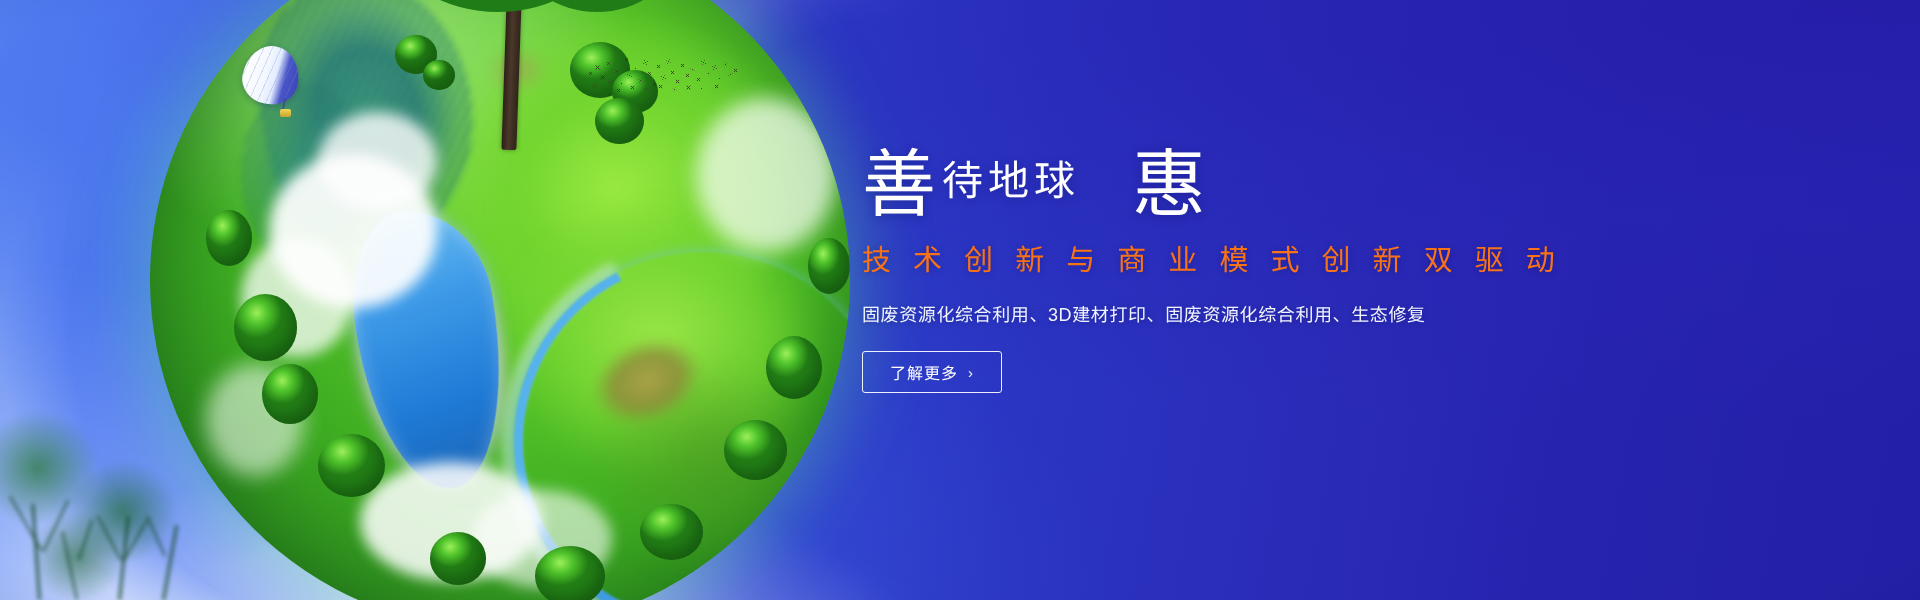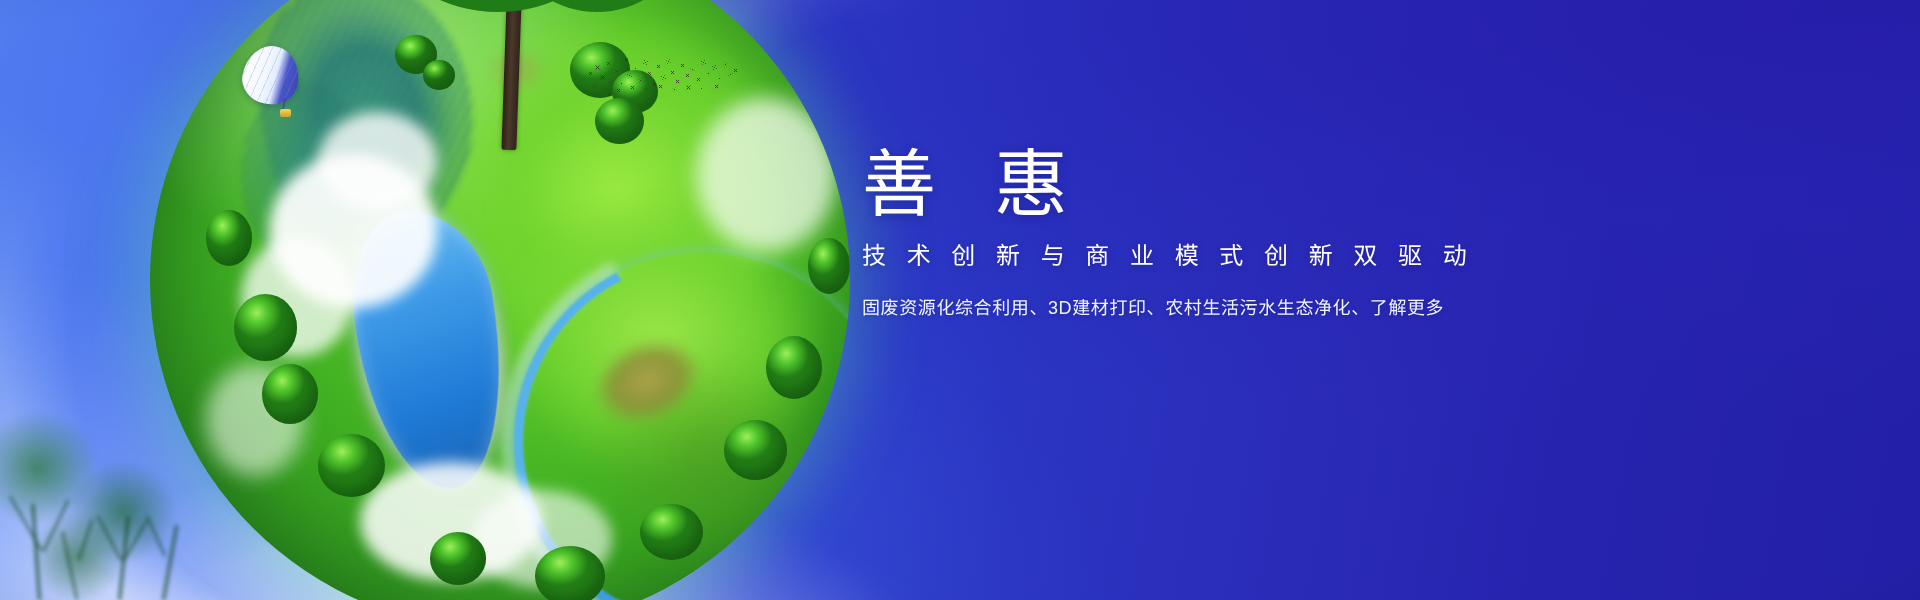--- a/index.html
+++ b/index.html
@@ -297,24 +297,24 @@
   .hl-small{
     font-family:"DejaVu Serif","Liberation Serif",serif;
     font-size:41px;line-height:1;font-weight:400;
     letter-spacing:5px;
     position:relative;top:-10px;left:6px;
   }
   .hl-gap{width:58px;}
 
   .subtitle{
     margin-top:24px;
-    font-size:24px;
+    font-size:29px;
     letter-spacing:7px;
     font-weight:400;
-    color:#ffffff;
+    color:#f97316;
     text-shadow:0 1px 6px rgba(10,18,90,.35);
     white-space:nowrap;
   }
   .desc{
     margin-top:22px;
     font-size:18px;
     letter-spacing:.6px;
     color:#F2F5FF;
     text-shadow:0 1px 5px rgba(10,18,90,.35);
     white-space:nowrap;
@@ -463,24 +463,29 @@
       <span class="branch" style="left: 98px; top: 130px; width: 2px; height: 70px; transform: rotate(-12deg);"></span>
       <span class="branch" style="left: 100px; top: 118px; width: 2px; height: 42px; transform: rotate(18deg);"></span>
       <span class="branch" style="left: 184px; top: 124px; width: 3px; height: 76px; transform: rotate(10deg);"></span>
       <span class="branch" style="left: 186px; top: 112px; width: 2px; height: 44px; transform: rotate(-24deg);"></span>
     </div>
 
   <div class="copy">
 
     <div class="headline">
       <span class="hl-big">善</span>
+      <span class="hl-small">待地球</span>
       <span class="hl-gap"></span>
       <span class="hl-big">惠</span>
     </div>
 
     <div class="subtitle">技 术 创 新 与 商 业 模 式 创 新 双 驱 动</div>
 
-    <div class="desc">固废资源化综合利用、3D建材打印、农村生活污水生态净化、了解更多</div>
-
+    <div class="desc">固废资源化综合利用、3D建材打印、固废资源化综合利用、生态修复</div>
+
+    <button class="cta">
+      <span>了解更多</span>
+      <span class="chev">›</span>
+    </button>
 
   </div>
 
 </div>
 
 </body></html>

